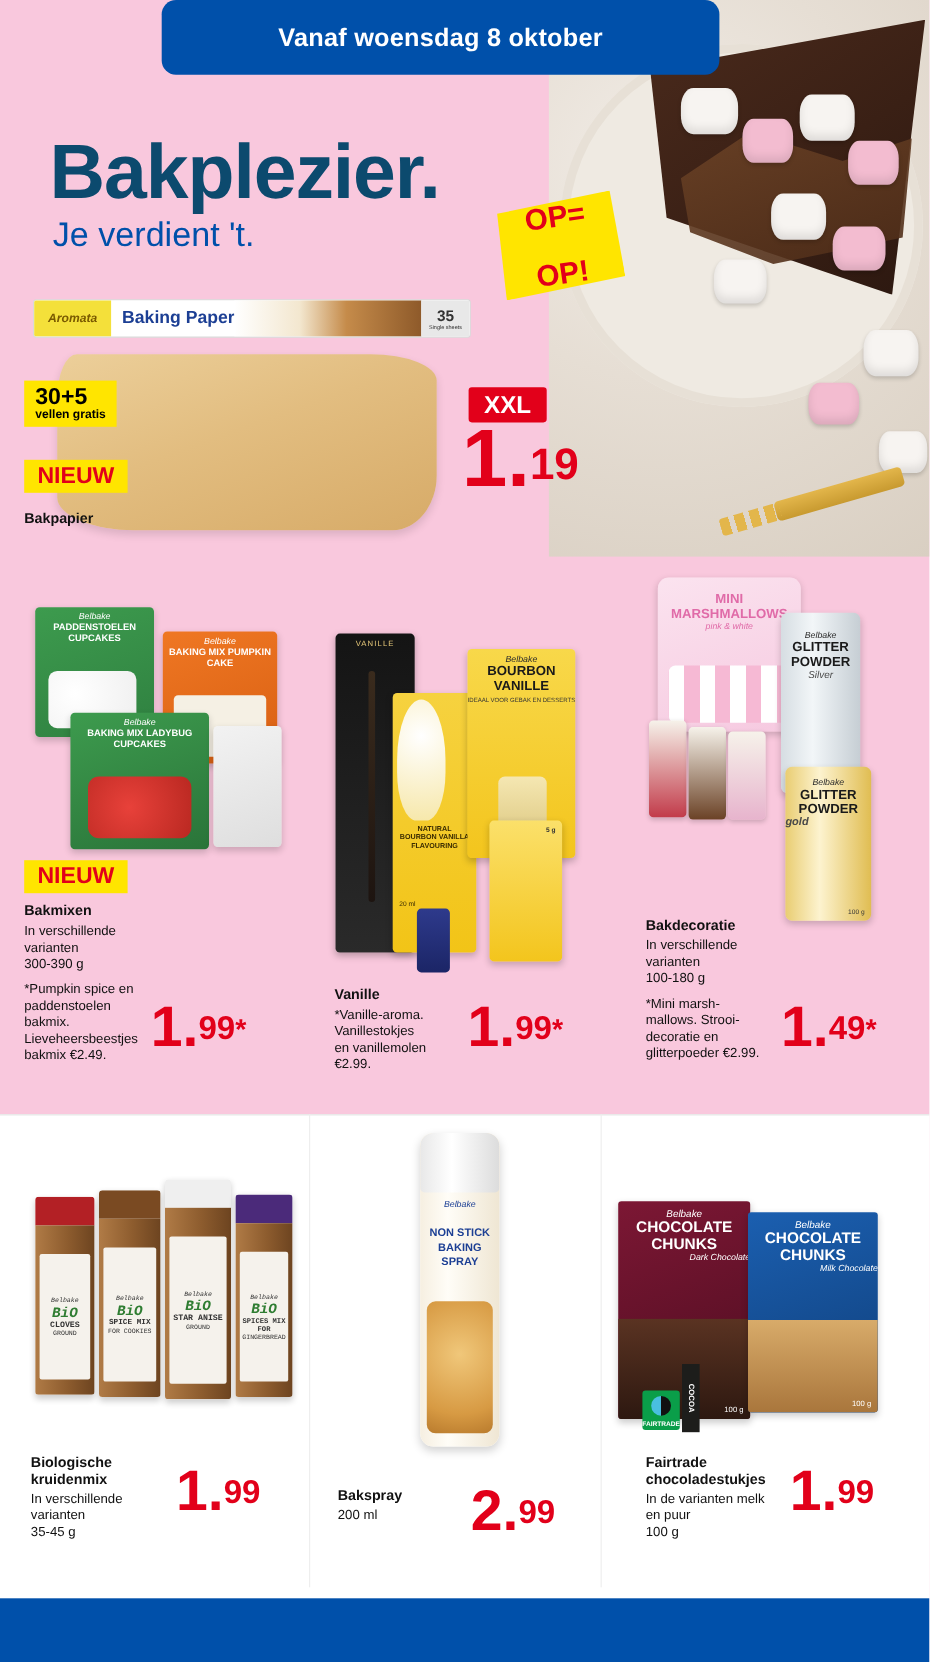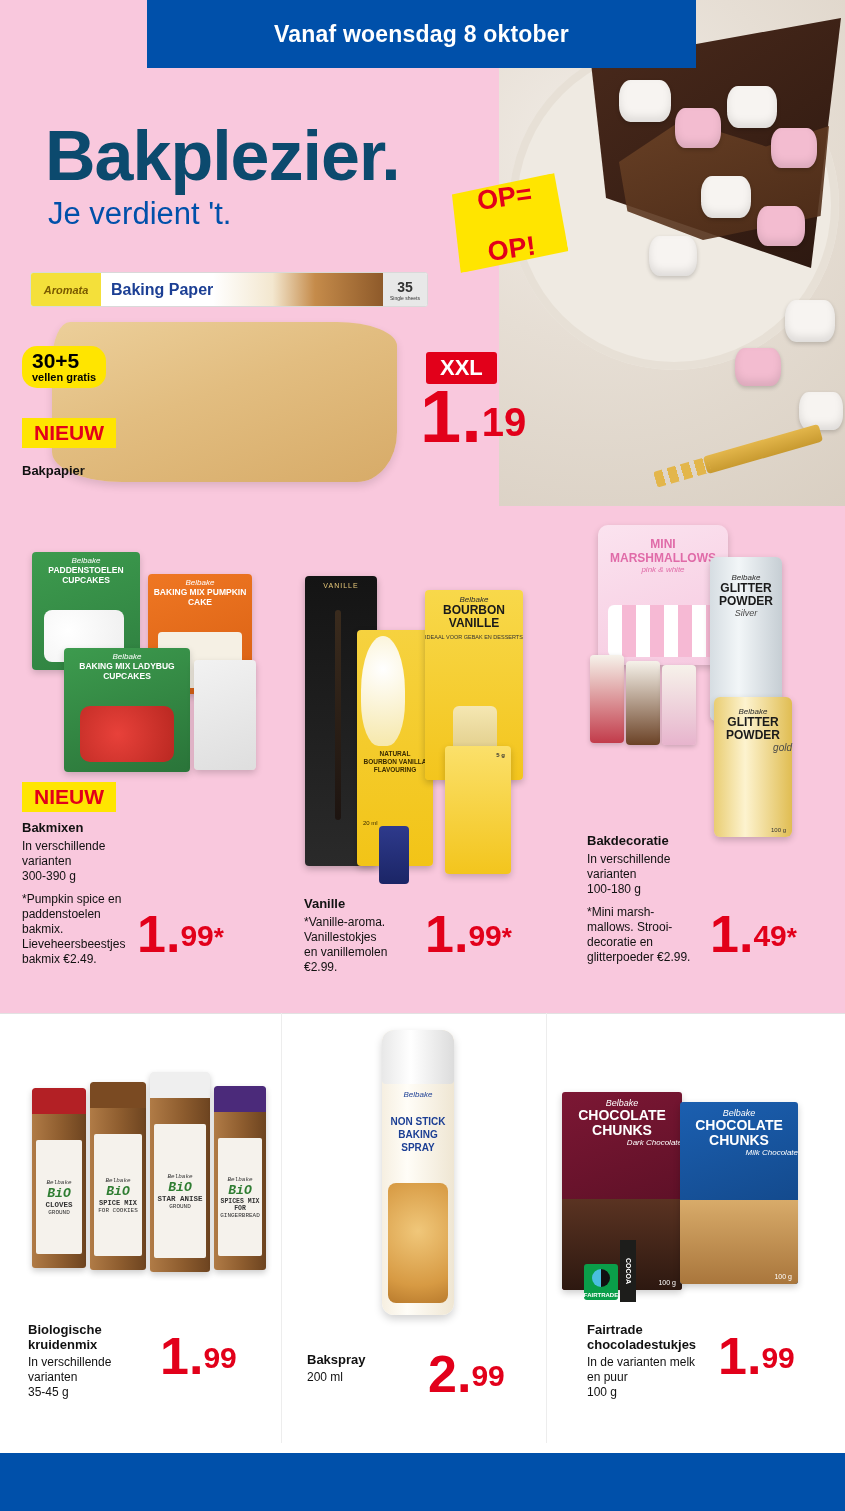--- a/index.html
+++ b/index.html
@@ -6,23 +6,23 @@
   html, body {
     width: 845px; height: 1511px;
     font-family: "Liberation Sans", sans-serif;
     background: #ffffff;
     overflow: hidden;
   }
   .page { position: relative; width: 845px; height: 1511px; background: #fff; }
 
   
   .top-banner {
-    position: absolute; left: 147px; top: 0; width: 549px; height: 68px;
+    position: absolute; left: 147px; top: 0; width: 507px; height: 68px;
     background: #0050aa; color: #fff;
-    display: flex; align-items: center; justify-content: center;
+    display: flex; align-items: center; justify-content: center; border-radius: 13px;
   }
   .top-banner span { font-size: 23px; font-weight: bold; letter-spacing: .2px; }
 
   
   .hero {
     position: absolute; left: 0; top: 0; width: 845px; height: 1013px;
     background: #f9c8dd;
   }
   .hero-photo {
     position: absolute; right: 0; top: 0; width: 346px; height: 506px;
@@ -105,21 +105,21 @@
     position: absolute; left: 30px; top: 50px; width: 345px; height: 160px;
     background: linear-gradient(160deg,#eccf9a 0%, #e2bd80 45%, #d7ab68 100%);
     border-radius: 18px 60px 40px 70px / 40px 24px 50px 30px;
     box-shadow: 0 4px 8px rgba(0,0,0,.12);
   }
 
   .badge-yellow {
     position: absolute; background: #ffe500; color: #000;
     padding: 4px 10px; font-weight: bold;
   }
-  .badge-305 { left: 22px; top: 346px; border-radius: 15px; }
+  .badge-305 { left: 22px; top: 346px; }
   .badge-305 .b1 { font-size: 21px; line-height: 21px; }
   .badge-305 .b2 { font-size: 11px; line-height: 13px; }
   .badge-nieuw1 { left: 22px; top: 418px; font-size: 21px; color: #e2001a; padding: 3px 12px; }
   .label-bakpapier {
     position: absolute; left: 22px; top: 463px; font-size: 13px; font-weight: bold; color: #111;
   }
 
   .xxl-badge {
     position: absolute; left: 426px; top: 352px;
     background: #e2001a; color: #fff; font-weight: bold; font-size: 22px;
@@ -359,21 +359,21 @@
         <div style="position:absolute;left:10px;bottom:8px;right:10px;height:52px;background:repeating-linear-gradient(90deg,#ffffff 0 14px,#f6b9d4 14px 28px);border-radius:6px;"></div>
       </div>
       <div style="position:absolute;left:120px;top:32px;width:72px;height:164px;background:linear-gradient(90deg,#d6dde2,#f2f6f8 40%,#c6ced4);border-radius:6px;box-shadow:0 3px 7px rgba(0,0,0,.2);">
         <div style="font-size:8px;font-style:italic;color:#2b2b2b;text-align:center;padding-top:16px;">Belbake</div>
         <div style="font-size:12px;font-weight:bold;color:#1a1a1a;text-align:center;line-height:13px;">GLITTER POWDER</div>
         <div style="font-size:9px;font-style:italic;color:#4a4a4a;text-align:center;">Silver</div>
       </div>
       <div style="position:absolute;left:124px;top:172px;width:78px;height:140px;background:linear-gradient(90deg,#e9cd72,#fdf3cf 40%,#e0bd52);border-radius:6px;box-shadow:0 3px 7px rgba(0,0,0,.2);">
         <div style="font-size:8px;font-style:italic;color:#2b2b2b;text-align:center;padding-top:10px;">Belbake</div>
         <div style="font-size:12px;font-weight:bold;color:#1a1a1a;text-align:center;line-height:13px;">GLITTER POWDER</div>
-        <div style="font-size:10px;font-style:italic;color:#4a4a4a;text-align:right;">gold</div>
+        <div style="font-size:10px;font-style:italic;color:#4a4a4a;text-align:left;font-weight:bold;">gold</div>
         <div style="position:absolute;right:6px;bottom:4px;font-size:6px;color:#333;">100 g</div>
       </div>
       <div style="position:absolute;left:0px;top:130px;width:34px;height:88px;background:linear-gradient(180deg,#f6f2ea,#c23b4a);border-radius:4px;box-shadow:0 2px 5px rgba(0,0,0,.18);"></div>
       <div style="position:absolute;left:36px;top:136px;width:34px;height:84px;background:linear-gradient(180deg,#f6f2ea,#6b4226);border-radius:4px;box-shadow:0 2px 5px rgba(0,0,0,.18);"></div>
       <div style="position:absolute;left:72px;top:140px;width:34px;height:80px;background:linear-gradient(180deg,#f6f2ea,#e7b4cd);border-radius:4px;box-shadow:0 2px 5px rgba(0,0,0,.18);"></div>
     </div>
 
     <div class="prod" style="left:587px;top:833px;width:150px;">
       <div class="prod-title">Bakdecoratie</div>
       <div class="prod-desc" style="margin-top:4px;">

